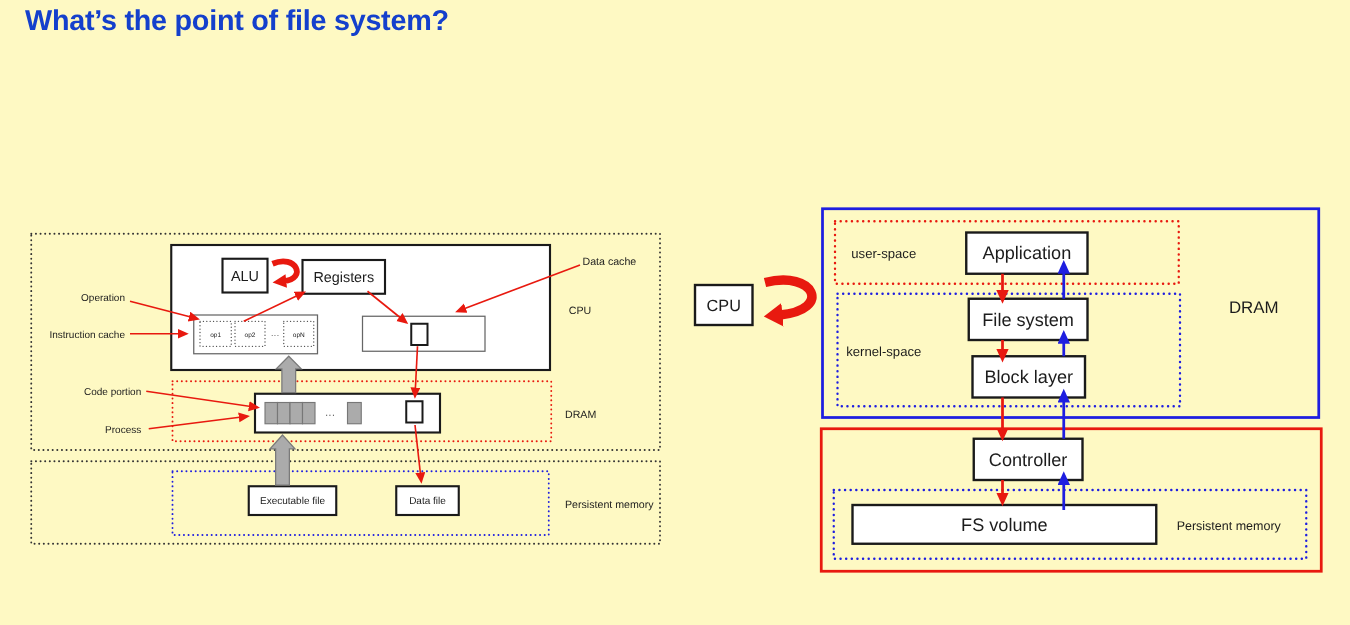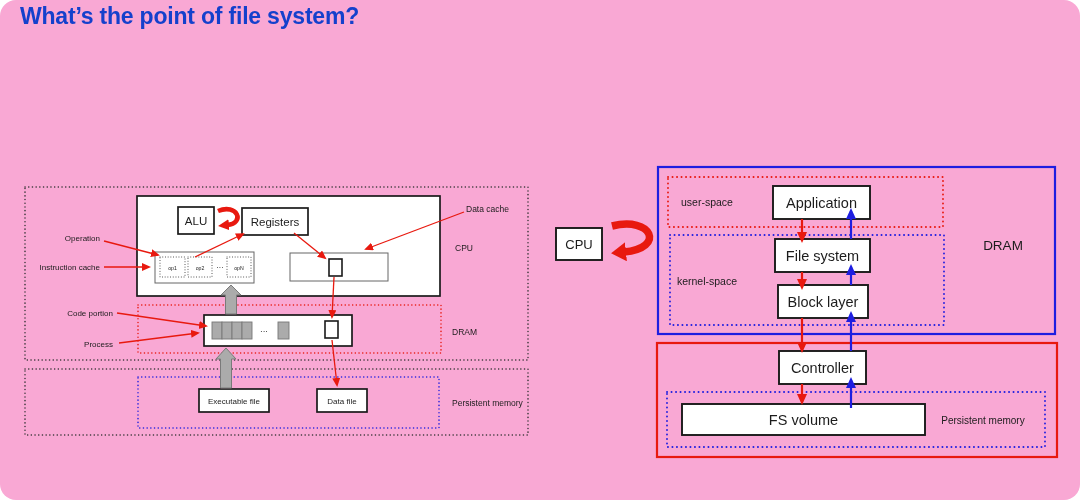--- a/index.html
+++ b/index.html
@@ -2,22 +2,22 @@
 <html style="--title_blue: #1440cc; --red: #e8190f; --blue: #1e1ee0; --gray_fill: #ababab;"><head>
 <meta charset="utf-8">
 <style>
   :root{
     --title_blue:#1440cc;
     --red:#e8190f;
     --blue:#1e1ee0;
     --gray_fill:#ababab;
   }
   html,body{margin:0;padding:0;background:#fff;}
-  .slide{position:relative;width:1080px;height:500px;background:#f9a8d4;overflow:hidden;
-         font-family:"Liberation Sans",sans-serif;border-radius:16px;}
+  .slide{position:relative;width:1080px;height:500px;background:#fef9c3;overflow:hidden;
+         font-family:"Liberation Sans",sans-serif;}
   h1.slide-title{position:absolute;left:20px;top:3px;margin:0;font-size:23px;font-weight:700;
          letter-spacing:-0.2px;color:var(--title_blue,#1440cc);}
   svg{position:absolute;left:0;top:0;}
   svg text{font-family:"Liberation Sans",sans-serif;fill:#1c1c1c;}
   .box{fill:#fff;stroke:#1a1a1a;stroke-width:1.7;}
   .box-thick{fill:#fff;stroke:#1a1a1a;stroke-width:1.9;}
   .thin{fill:#fff;stroke:#666;stroke-width:1;}
   .dot-black{fill:none;stroke:#333;stroke-width:1.5;stroke-dasharray:0.1 3.6;stroke-linecap:round;}
   .dot-red{fill:none;stroke:var(--red,#e8190f);stroke-width:1.5;stroke-dasharray:0.1 3.6;stroke-linecap:round;}
   .dot-blue{fill:none;stroke:var(--blue,#1e1ee0);stroke-width:1.5;stroke-dasharray:0.1 3.6;stroke-linecap:round;}

